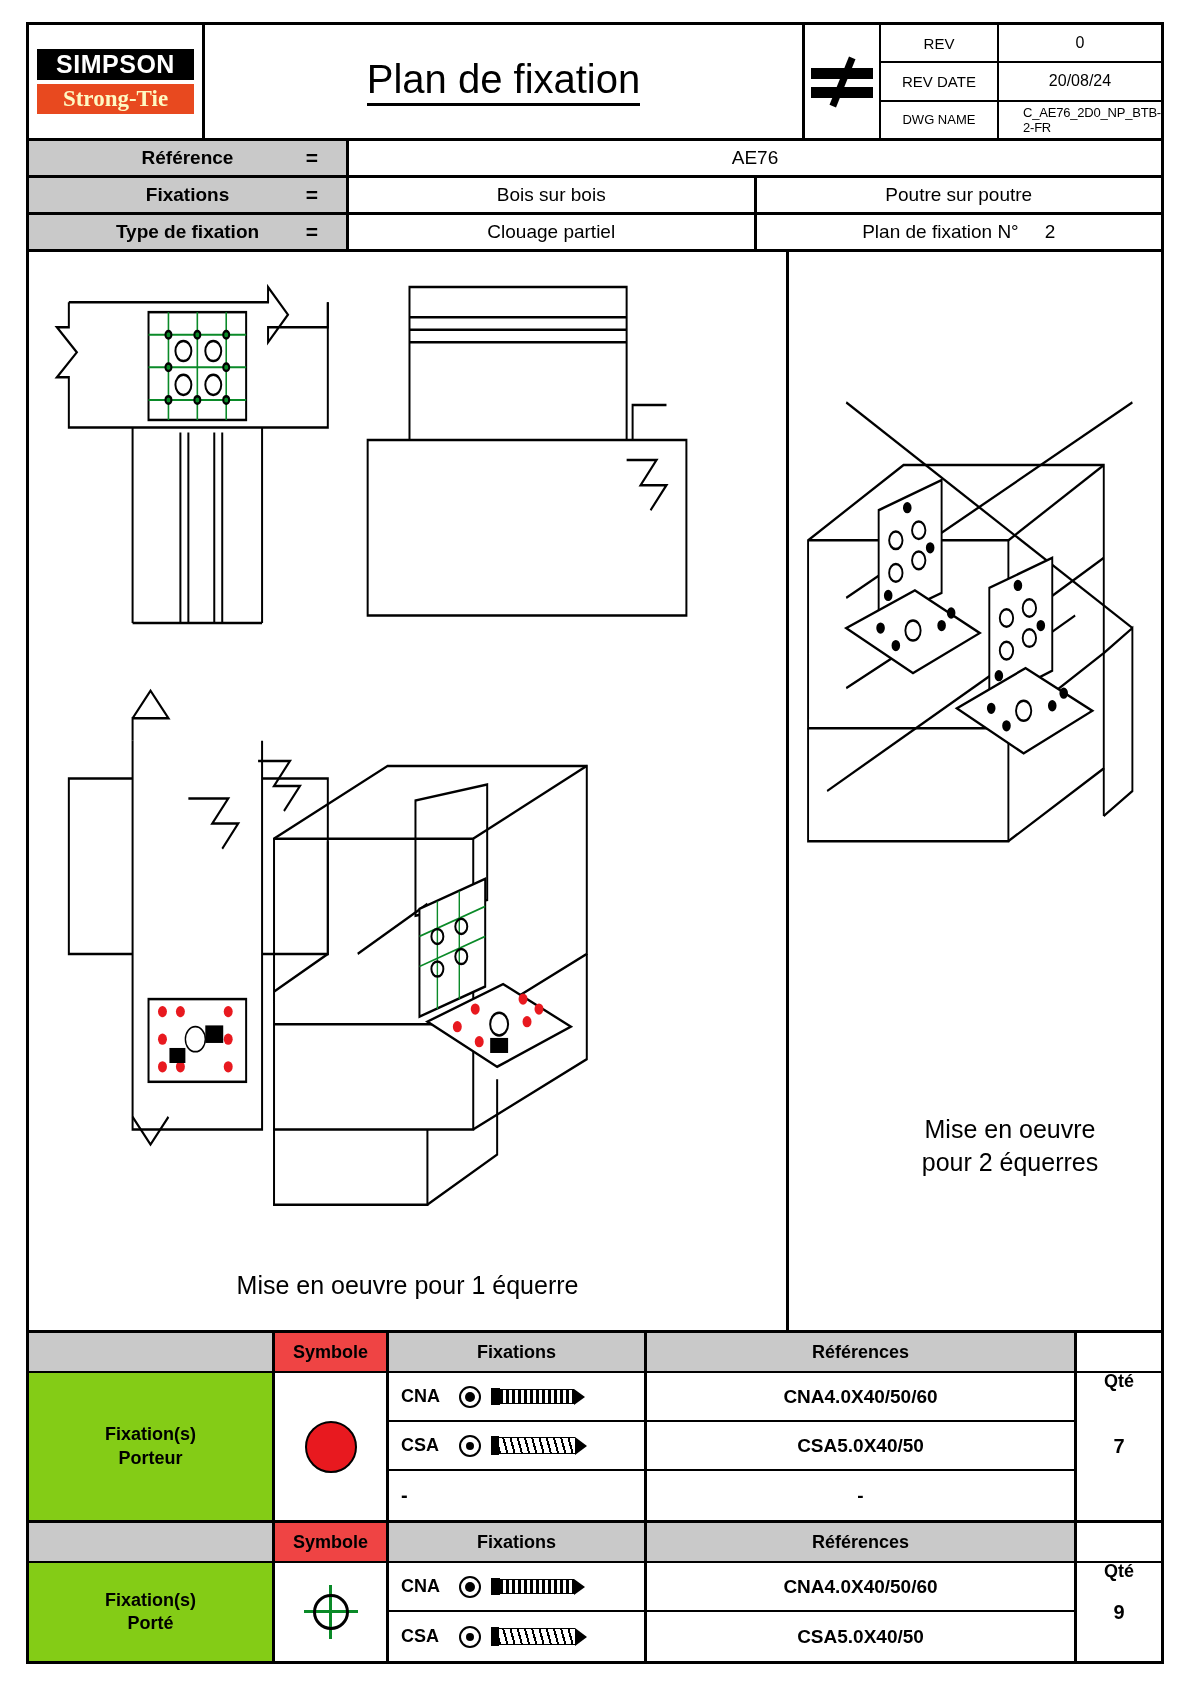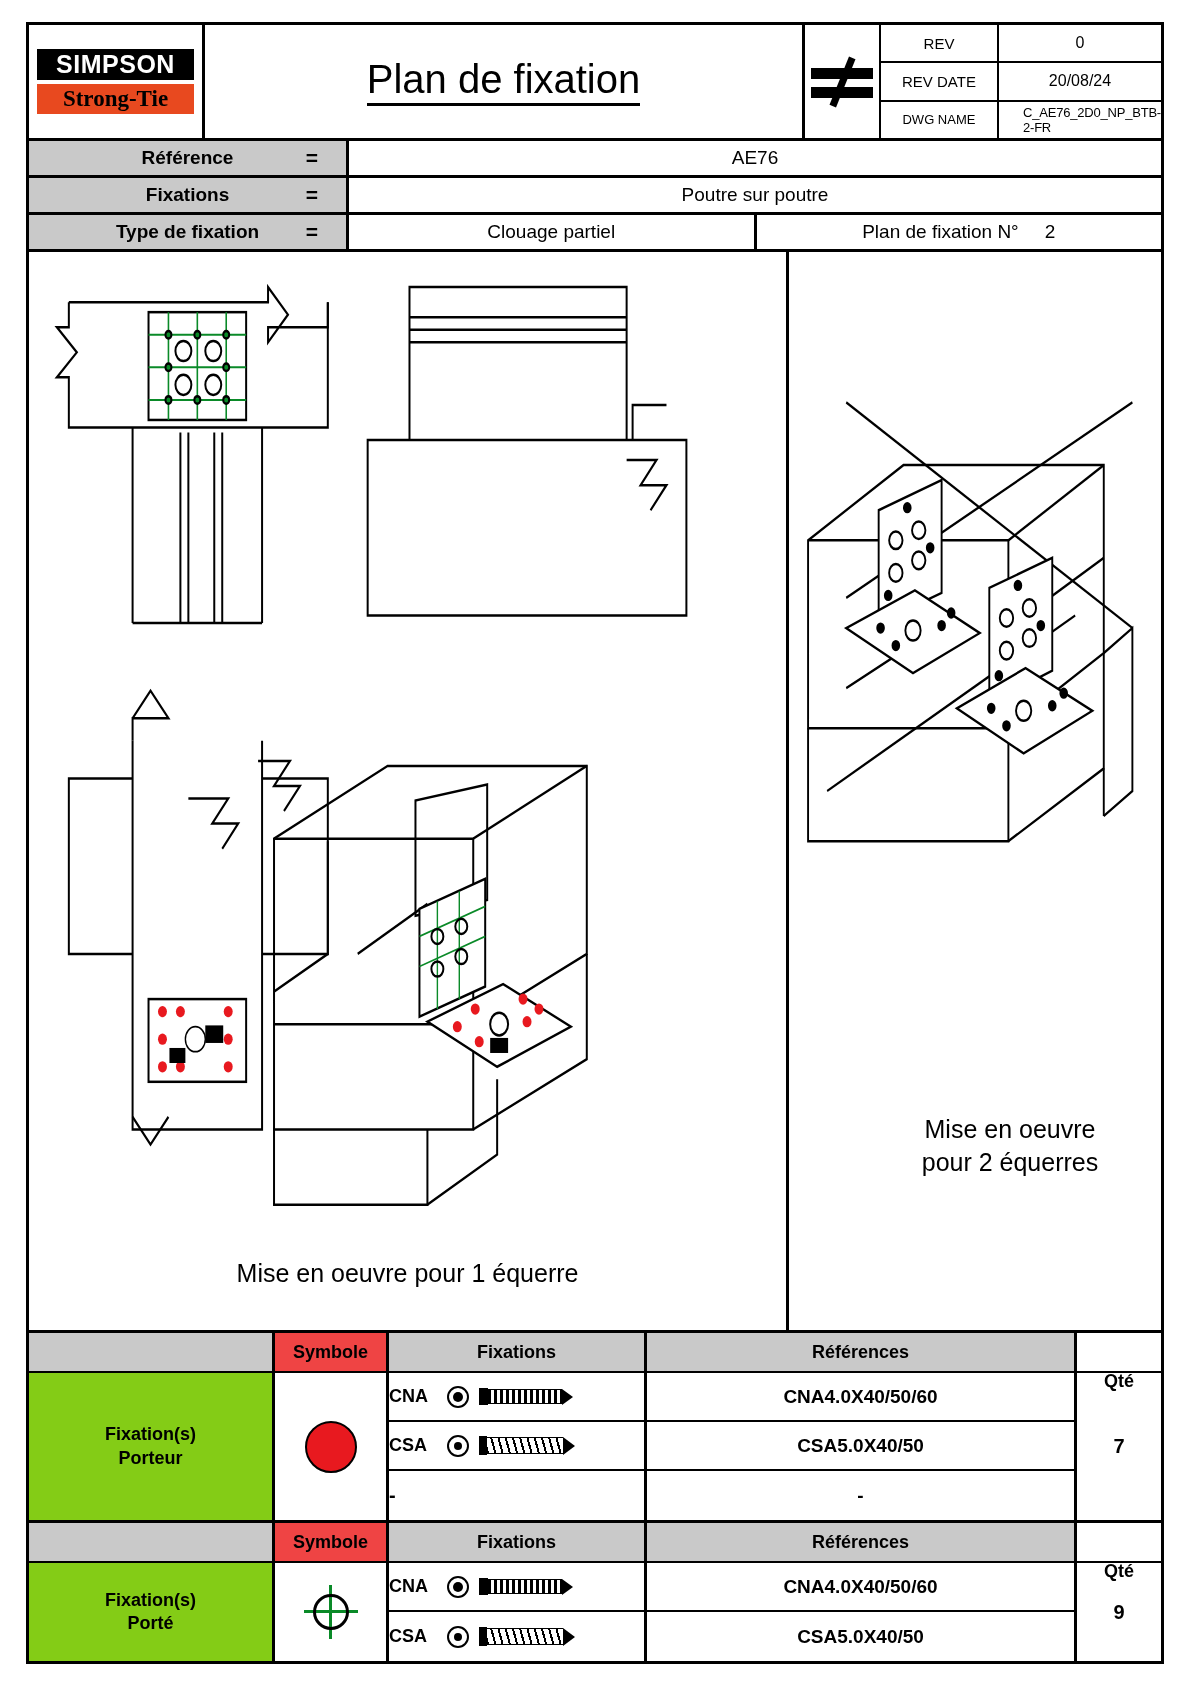--- a/index.html
+++ b/index.html
@@ -4,21 +4,21 @@
 <style>
   html,body{margin:0;padding:0;background:#ffffff;}
   body{width:1190px;height:1682px;font-family:"Liberation Sans",sans-serif;color:#000;}
   .sheet{position:relative;width:1190px;height:1682px;box-sizing:border-box;padding:22px 26px 18px 26px;}
   .frame{position:relative;width:100%;height:100%;border:3px solid #000;box-sizing:border-box;display:flex;flex-direction:column;}
 
   
   .titleblock{display:flex;border-bottom:3px solid #000;height:116px;box-sizing:border-box;}
   .logo-cell{width:176px;border-right:3px solid #000;box-sizing:border-box;display:flex;flex-direction:column;justify-content:center;align-items:center;padding:6px 8px;gap:4px;}
   .logo-top{background:#000;color:#fff;font-weight:bold;font-size:25px;letter-spacing:.5px;width:100%;text-align:center;line-height:1.15;padding:1px 0;}
-  .logo-bot{background:#e8491f;color:#000000;font-weight:bold;font-size:23px;width:100%;text-align:center;line-height:1.2;padding:1px 0;font-family:"Liberation Serif",serif;}
+  .logo-bot{background:#e8491f;color:#fef9c3;font-weight:bold;font-size:23px;width:100%;text-align:center;line-height:1.2;padding:1px 0;font-family:"Liberation Serif",serif;}
   .title-cell{flex:1;display:flex;align-items:center;justify-content:center;border-right:3px solid #000;box-sizing:border-box;}
   .title-text{font-size:40px;border-bottom:3px solid #000;padding-bottom:2px;line-height:1.1;}
   .rev-cell{width:356px;display:flex;box-sizing:border-box;}
   .symbol-cell{width:96px;border-right:2px solid #000;box-sizing:border-box;display:flex;align-items:center;justify-content:center;}
   .neq{position:relative;width:62px;height:46px;}
   .neq .bar{position:absolute;left:0;width:62px;height:11px;background:#000;}
   .neq .b1{top:9px;}
   .neq .b2{top:28px;}
   .neq .slash{position:absolute;left:28px;top:-3px;width:7px;height:52px;background:#000;transform:rotate(22deg);}
   .rev-grid{flex:1;display:flex;flex-direction:column;}
@@ -34,39 +34,39 @@
   .info-eq{position:absolute;right:28px;font-size:21px;font-weight:bold;}
   .info-val{flex:1;display:flex;align-items:center;justify-content:center;font-size:19px;box-sizing:border-box;}
   .info-val.split{border-right:3px solid #000;}
   .info-val .num{margin-left:26px;}
 
   
   .drawing{flex:1;display:flex;border-bottom:3px solid #000;position:relative;min-height:0;}
   .draw-left{flex:0 0 760px;position:relative;border-right:3px solid #000;box-sizing:border-box;}
   .draw-right{flex:1;position:relative;}
   .cap{position:absolute;font-size:25px;text-align:center;width:100%;}
-  .cap-left{bottom:42px;left:0;}
+  .cap-left{bottom:30px;left:0;}
   .cap-right{bottom:150px;left:0;line-height:1.35;padding-left:35px;}
   svg.dwg{position:absolute;inset:0;width:100%;height:100%;}
 
   
   .ftable{border-bottom:3px solid #000;box-sizing:border-box;}
   .ftable:last-child{border-bottom:none;}
   .ft-head{display:flex;height:40px;border-bottom:2px solid #000;box-sizing:border-box;}
   .ft-body{display:flex;}
   .c-name{width:246px;background:#84cc16;border-right:3px solid #000;box-sizing:border-box;display:flex;flex-direction:column;align-items:center;justify-content:center;font-weight:bold;font-size:18px;line-height:1.3;}
   .c-sym{width:114px;border-right:3px solid #000;box-sizing:border-box;display:flex;align-items:center;justify-content:center;background:#fff;}
   .c-sym.head{background:#ef4444;font-weight:bold;font-size:18px;}
   .c-fix{width:258px;border-right:3px solid #000;box-sizing:border-box;}
   .c-fix.head{background:#c9c9c9;font-weight:bold;font-size:18px;display:flex;align-items:center;justify-content:center;}
   .c-ref{flex:1;border-right:3px solid #000;box-sizing:border-box;}
   .c-ref.head{background:#c9c9c9;font-weight:bold;font-size:18px;display:flex;align-items:center;justify-content:center;}
   .c-qty{width:84px;box-sizing:border-box;display:flex;align-items:center;justify-content:center;font-weight:bold;font-size:20px;}
   .c-qty.head{background:#c9c9c9;font-size:18px;margin-top:48px;}
-  .rowline{display:flex;align-items:center;height:49px;border-bottom:2px solid #000;box-sizing:border-box;gap:10px;}
+  .rowline{display:flex;align-items:center;height:49px;border-bottom:2px solid #000;box-sizing:border-box;padding-left:12px;gap:10px;}
   .rowline:last-child{border-bottom:none;}
   .rowline.center{justify-content:center;padding-left:0;font-weight:bold;font-size:19px;}
   .fixname{font-weight:bold;font-size:18px;width:48px;}
   
   .nail{display:flex;align-items:center;}
   .nail .hd{width:9px;height:17px;background:#000;}
   .nail .shft{width:74px;height:13px;background:repeating-linear-gradient(90deg,#000 0 3px,#fff 3px 6px);border-top:1px solid #000;border-bottom:1px solid #000;}
   .nail .tip{width:0;height:0;border-top:8px solid transparent;border-bottom:8px solid transparent;border-left:11px solid #000;}
   .screw{display:flex;align-items:center;}
   .screw .hd2{width:8px;height:19px;background:#000;}
@@ -127,20 +127,21 @@
       <span class="info-eq">=</span>
     </div>
     <div class="info-val">AE76</div>
   </div>
 
   <div class="inforow">
     <div class="info-lbl">
       <span>Fixations</span>
       <span class="info-eq">=</span>
     </div>
+    <div class="info-val split">Bois sur bois</div>
     <div class="info-val">Poutre sur poutre</div>
   </div>
 
   <div class="inforow">
     <div class="info-lbl">
       <span>Type de fixation</span>
       <span class="info-eq">=</span>
     </div>
     <div class="info-val split">Clouage partiel</div>
     <div class="info-val">

